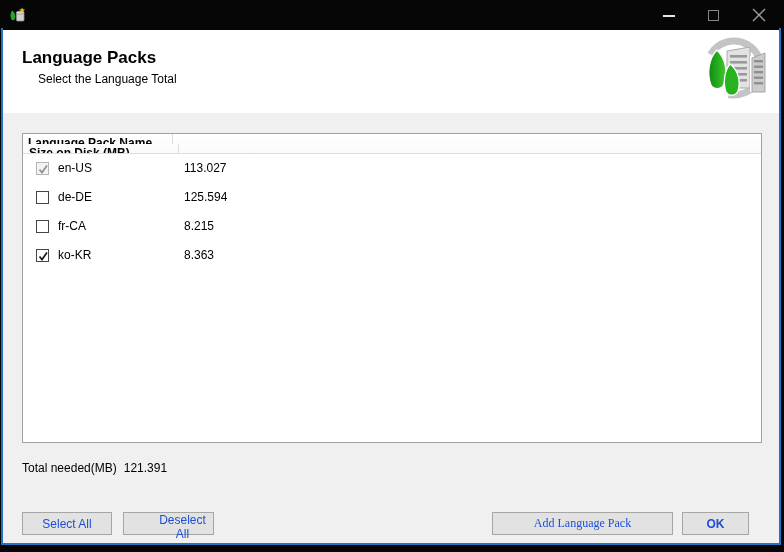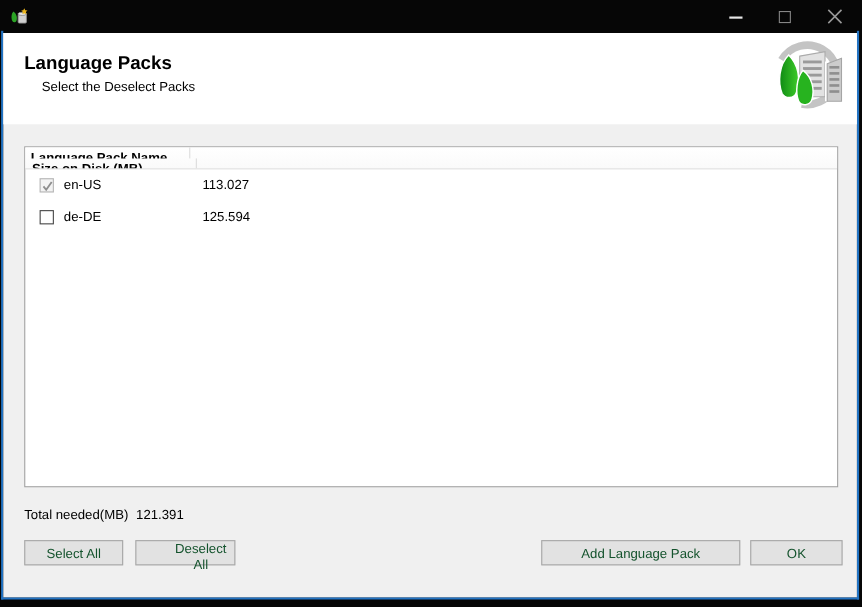--- a/index.html
+++ b/index.html
@@ -47,26 +47,26 @@
   .cb.checked svg { display:block; }
   .cb.checked svg polyline { stroke:#1a1a1a; }
   .cb.disabled { border-color:#b5b5b5; background:#f3f3f3; }
   .cb.disabled svg polyline { stroke:#8f8f8f; }
   .row-name { position:absolute; left:35px;  top:7px; }
   .row-size { position:absolute; left:161px; top:7px; }
 
   
   .total { position:absolute; left:19px; top:431px; white-space:nowrap; }
   .total .val { margin-left:7px; }
-  .btn { position:absolute; top:461px; height:23px; background:#e2e2e2; border:1px solid #a6a6a6;
-         font-family:inherit; font-size:12px; color:#14532d; text-align:center; cursor:default; }
+  .btn { position:absolute; top:482px; height:23px; background:#e2e2e2; border:1px solid #a6a6a6;
+         font-family:inherit; font-size:12px; color:#1d4ed8; text-align:center; cursor:default; }
   .btn-select   { left:19px;  width:90px;  }
   .btn-deselect { left:120px; width:91px;padding-left:28px;  }
-  .btn-addpack  { left:489px; width:181px; }
-  .btn-ok       { left:679px; width:84px;  }
+  .btn-addpack  { left:489px; width:181px;font-family:Liberation Serif, serif; }
+  .btn-ok       { left:679px; width:67px;font-weight:bold;  }
 </style>
 </head>
 <body>
 
 <div id="stage">
 
   <div class="titlebar">
     <svg class="appicon" viewBox="0 0 17 17">
       <path d="M3.2 3.5 C1.2 5.5 1.0 9.5 2.2 12.2 C3.2 13.8 5.2 13.6 5.9 12.0 C7.0 9.2 6.2 5.6 3.2 3.5 Z" fill="#2ba325"></path>
       <rect x="7.5" y="5.5" width="7.5" height="8.5" rx="1" fill="#cfcfcf" stroke="#8f8f8f" stroke-width="0.8"></rect>
@@ -82,21 +82,21 @@
   </div>
 
   <div class="edge edge-left"></div>
   <div class="edge edge-right"></div>
   <div class="edge edge-bottom"></div>
 
   <div class="content">
 
     <div class="header-band">
       <div class="page-title">Language Packs</div>
-      <div class="page-subtitle">Select the Deselect Packs</div>
+      <div class="page-subtitle">Select the Language Total</div>
       <svg class="logo" viewBox="0 0 74 70">
         <defs>
           <linearGradient id="treeg" x1="0" y1="0" x2="1" y2="0">
             <linearGradient id="unused"></linearGradient>
             <stop offset="0" stop-color="#0f8a14"></stop>
               <stop offset="1" stop-color="#3ecb29"></stop>
           </linearGradient>
         </defs>
         <circle cx="37" cy="32" r="27" fill="none" stroke="#c4c4c4" stroke-width="7" stroke-dasharray="118 52" transform="rotate(-150 37 32)"></circle>
         <polygon points="30,15 53,11 53,52 30,52" fill="#e2e2e2" stroke="#ababab" stroke-width="1"></polygon>
@@ -139,21 +139,37 @@
   </div>
 
   <div class="lv-row">
     <div class="cb">
       
     </div>
     <span class="row-name">de-DE</span>
     <span class="row-size">125.594</span>
   </div>
 
+  <div class="lv-row">
+    <div class="cb">
+      
+    </div>
+    <span class="row-name">fr-CA</span>
+    <span class="row-size">8.215</span>
+  </div>
 
+  <div class="lv-row">
+    <div class="cb checked">
+      <svg width="13" height="13" viewBox="0 0 13 13">
+        <polyline points="2.5,6.5 5,9.5 10,2.5" fill="none" stroke="#1a1a1a" stroke-width="1.7"></polyline>
+      </svg>
+    </div>
+    <span class="row-name">ko-KR</span>
+    <span class="row-size">8.363</span>
+  </div>
 </div>
     </div>
 
     <div class="total"><span>Total needed(MB)</span><span class="val">121.391</span></div>
 
     <button class="btn btn-select">Select All</button>
     <button class="btn btn-deselect">Deselect All</button>
     <button class="btn btn-addpack">Add Language Pack</button>
     <button class="btn btn-ok">OK</button>
   </div>

